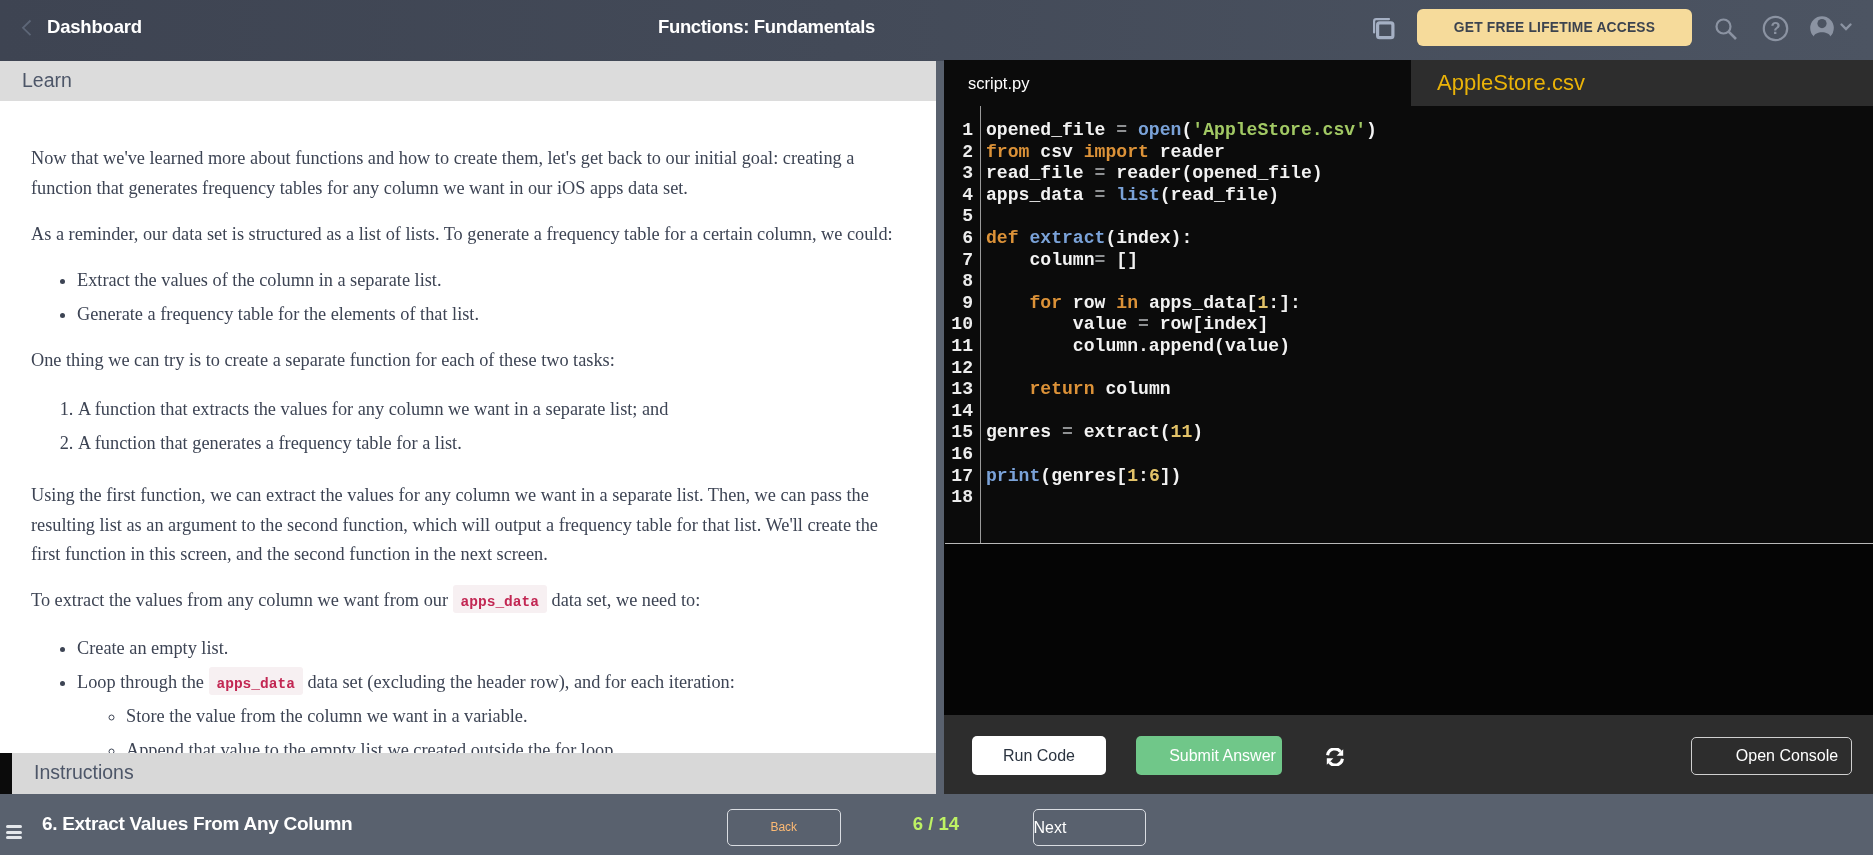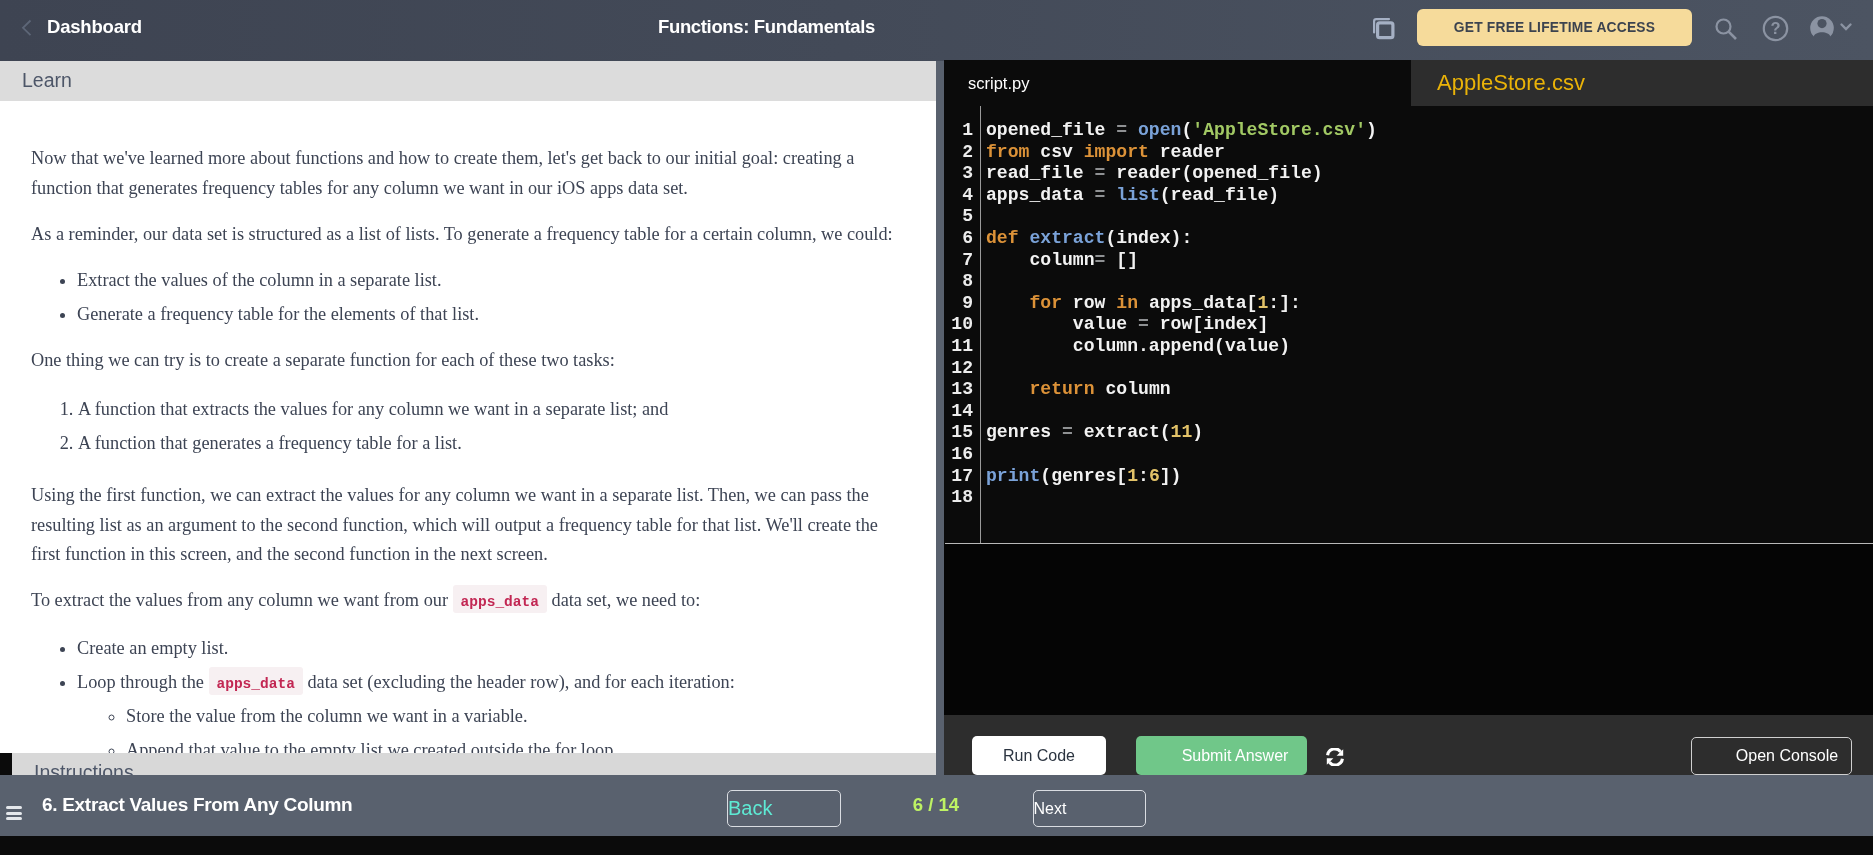--- a/index.html
+++ b/index.html
@@ -51,33 +51,33 @@
 #gutline { position:absolute; left:36px; top:0; width:1px; height:437px; background:#9a9a9a; }
 #code { position:absolute; left:42px; top:14px; font-family:"Liberation Mono", monospace;
   font-weight:bold; font-size:18.1px; line-height:21.6px; color:#f2f2f2; white-space:pre; }
 .kw { color:#dc9238; } .fn { color:#7aa2d8; } .st { color:#a2c964; }
 .nu { color:#e2c268; } .op { color:#8f9193; }
 #consoleline { position:absolute; left:1px; top:481.5px; width:928px; height:1.5px; background:#b9b9b9; }
 #consolearea { position:absolute; left:0; top:483px; width:929px; height:171px; background:#050505; }
 #btnbar { position:absolute; left:0; top:654px; width:929px; height:79px; background:#2d2d2d; }
 #runbtn { position:absolute; left:28px; top:20.5px; width:134px; height:39.5px; background:#fff;
   border-radius:5px; color:#2b3440; font-size:16px; text-align:center; line-height:39.5px; }
-#submitbtn { position:absolute; left:191.5px; top:20.5px; width:171px; height:39.5px; background:#70c789;
+#submitbtn { position:absolute; left:191.5px; top:20.5px; width:146px; height:39.5px; background:#70c789;
   border-radius:5px; color:#fff; font-size:16px; text-align:center; line-height:39.5px;padding-left:28px; }
 #refresh { position:absolute; left:382px; top:33px; }
 #consolebtn { position:absolute; left:747px; top:22px; width:161px; height:38px; background:transparent;
   border:1px solid #cfcfcf; border-radius:5px; color:#fff; font-size:16px; text-align:center; line-height:36px;padding-left:31px; }
 
 
-#bottombar { position:absolute; left:0; top:775px; width:1873px; height:61px; background:#59616e; }
+#bottombar { position:absolute; left:0; top:794px; width:1873px; height:61px; background:#59616e; }
 #hamb { position:absolute; left:6px; top:31px; width:16px; }
 #hamb div { height:3px; background:#e4e7eb; margin-bottom:2.7px; border-radius:1.5px; }
 #steptitle { position:absolute; left:42px; top:19px; color:#fff; font-size:19px; font-weight:bold; letter-spacing:-0.3px; }
 #backbtn { position:absolute; left:727px; top:15px; width:113.5px; height:37px; border:1px solid #dadde2;
-  border-radius:5px; color:#5eead4; font-size:20px; text-align:left; line-height:35px; }
+  border-radius:5px; color:#fdba74; font-size:12px; text-align:center; line-height:35px; }
 #counter { position:absolute; left:896px; top:19px; width:80px; color:#bef264; font-size:18.5px;
   font-weight:bold; text-align:center; }
 #nextbtn { position:absolute; left:1032.5px; top:15px; width:113.5px; height:37px; border:1px solid #dadde2;
   border-radius:5px; color:#fff; font-size:16px; text-align:left; line-height:35px; }
 </style>
 </head>
 <body>
 
 <div id="topbar">
   <svg id="backchev" width="12" height="18" viewBox="0 0 12 18">

